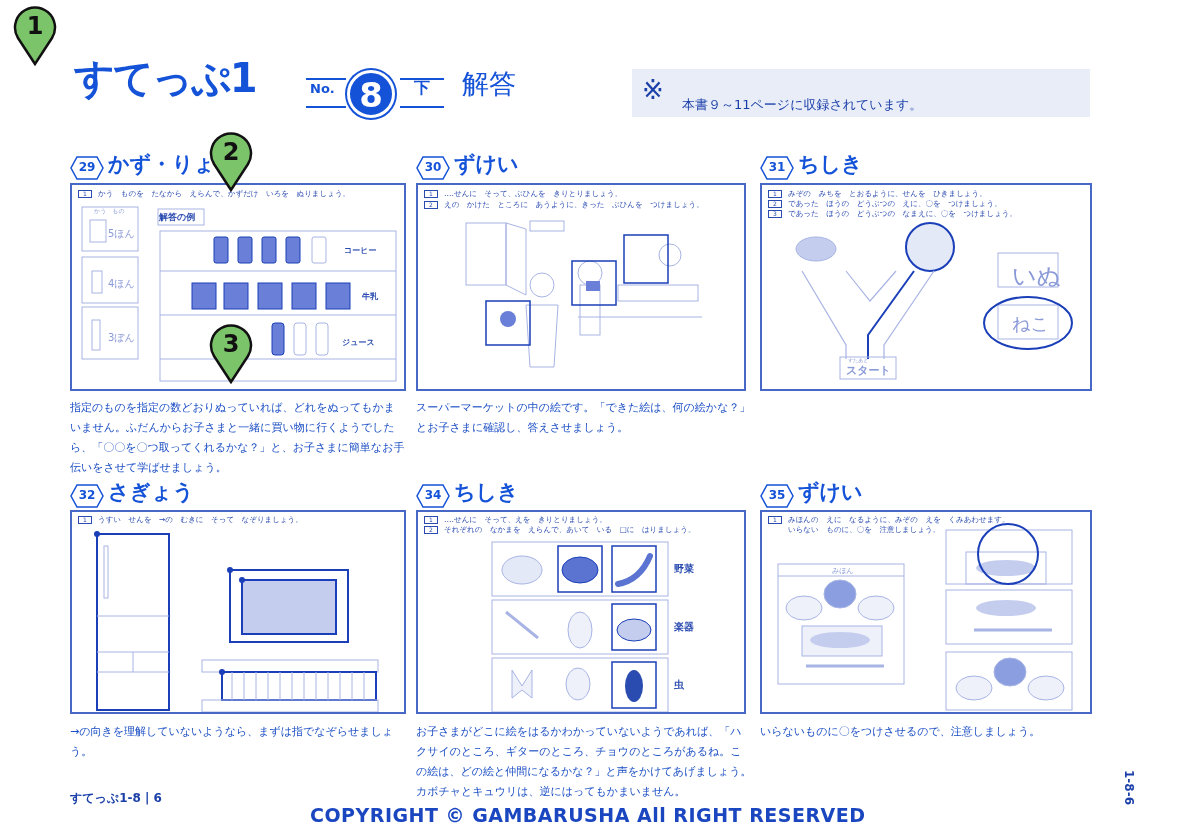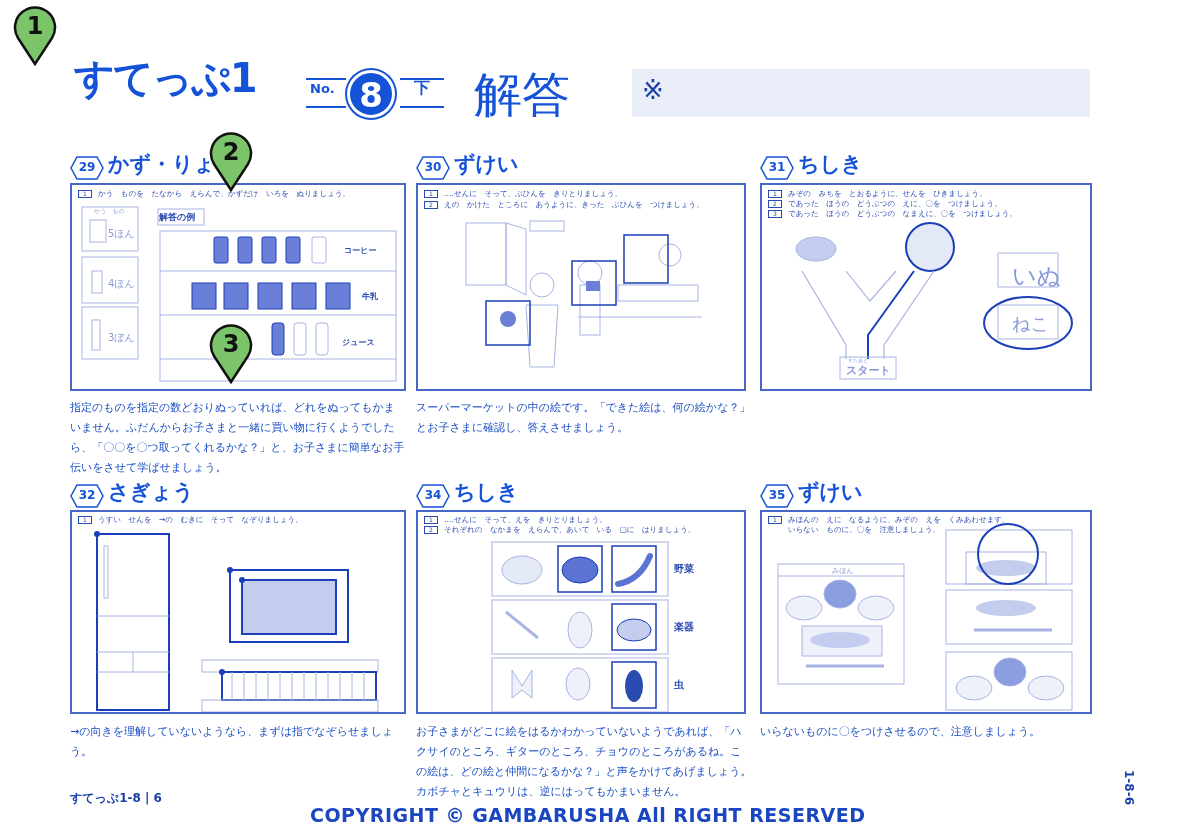--- a/index.html
+++ b/index.html
@@ -6,21 +6,21 @@
   html, body { width: 1180px; height: 835px; background: #ffffff; overflow: hidden; }
   body { position: relative; font-family: "DejaVu Sans", sans-serif; color: #1b4fc8; }
 
   .hdr-logo { position: absolute; left: 74px; top: 58px; font-size: 40px; font-weight: bold; color: #1452d8; letter-spacing: -2px; line-height: 1; }
   .hdr-no { position: absolute; left: 306px; top: 68px; width: 40px; height: 44px; }
   .hdr-no .lines { position: absolute; left: 0; right: 0; border-top: 2px solid #1452d8; }
   .hdr-no .txt { position: absolute; left: 4px; top: 13px; font-size: 13px; font-weight: bold; color: #1452d8; }
   .hdr-num { position: absolute; left: 347px; top: 70px; width: 48px; height: 48px; border-radius: 50%; background: #1452d8; border: 3px solid #fff; box-shadow: 0 0 0 2px #1452d8; color: #fff; font-size: 34px; font-weight: bold; text-align: center; line-height: 44px; }
   .hdr-vol { position: absolute; left: 400px; top: 68px; width: 44px; height: 44px; }
   .hdr-vol .txt { position: absolute; left: 14px; top: 10px; font-size: 16px; color: #1452d8; font-weight: bold; }
-  .hdr-title { position: absolute; left: 474px; top: 70px; font-size: 48px; color: #1452d8; line-height: 1; }
+  .hdr-title { position: absolute; left: 462px; top: 70px; font-size: 27px; color: #1452d8; line-height: 1; }
 
   .note { position: absolute; left: 632px; top: 69px; width: 458px; height: 48px; background: #e9edf8; }
   .note .mark { position: absolute; left: 10px; top: 6px; font-size: 26px; color: #1a3fa8; }
   .note .l1, .note .l2 { position: absolute; left: 50px; font-size: 13px; color: #1a3fa8; white-space: nowrap; }
   .note .l1 { top: 6px; } .note .l2 { top: 27px; }
 
   .sec-head { position: absolute; display: flex; align-items: center; height: 28px; }
   .hex { width: 34px; height: 16px; position: relative; margin-right: 4px; }
   .hex svg { position: absolute; left: 0; top: 0; }
   .hex span { position: absolute; left: 0; right: 0; top: 4px; text-align: center; font-size: 12px; font-weight: bold; color: #1452d8; }
@@ -54,20 +54,21 @@
 <div class="hdr-num">8</div>
 <div class="hdr-vol">
   <div class="lines" style="position:absolute;left:0;right:0;top:10px;border-top:2px solid #1452d8"></div>
   <div class="txt">下</div>
   <div class="lines" style="position:absolute;left:0;right:0;top:38px;border-top:2px solid #1452d8"></div>
 </div>
 <div class="hdr-title">解答</div>
 
 <div class="note">
   <div class="mark">※</div>
+  <div class="l2">本書９～11ページに収録されています。</div>
 </div>
 
 <div class="sec-head" style="left:70px;top:150px">
   <div class="hex">
     <svg width="34" height="24">
         <polygon points="7,1 27,1 33,12 27,23 7,23 1,12" fill="none" stroke="#1452d8" stroke-width="1.5"></polygon>
       </svg>
     <span>29</span>
   </div>
   <div class="sec-title">かず・りょう</div>

